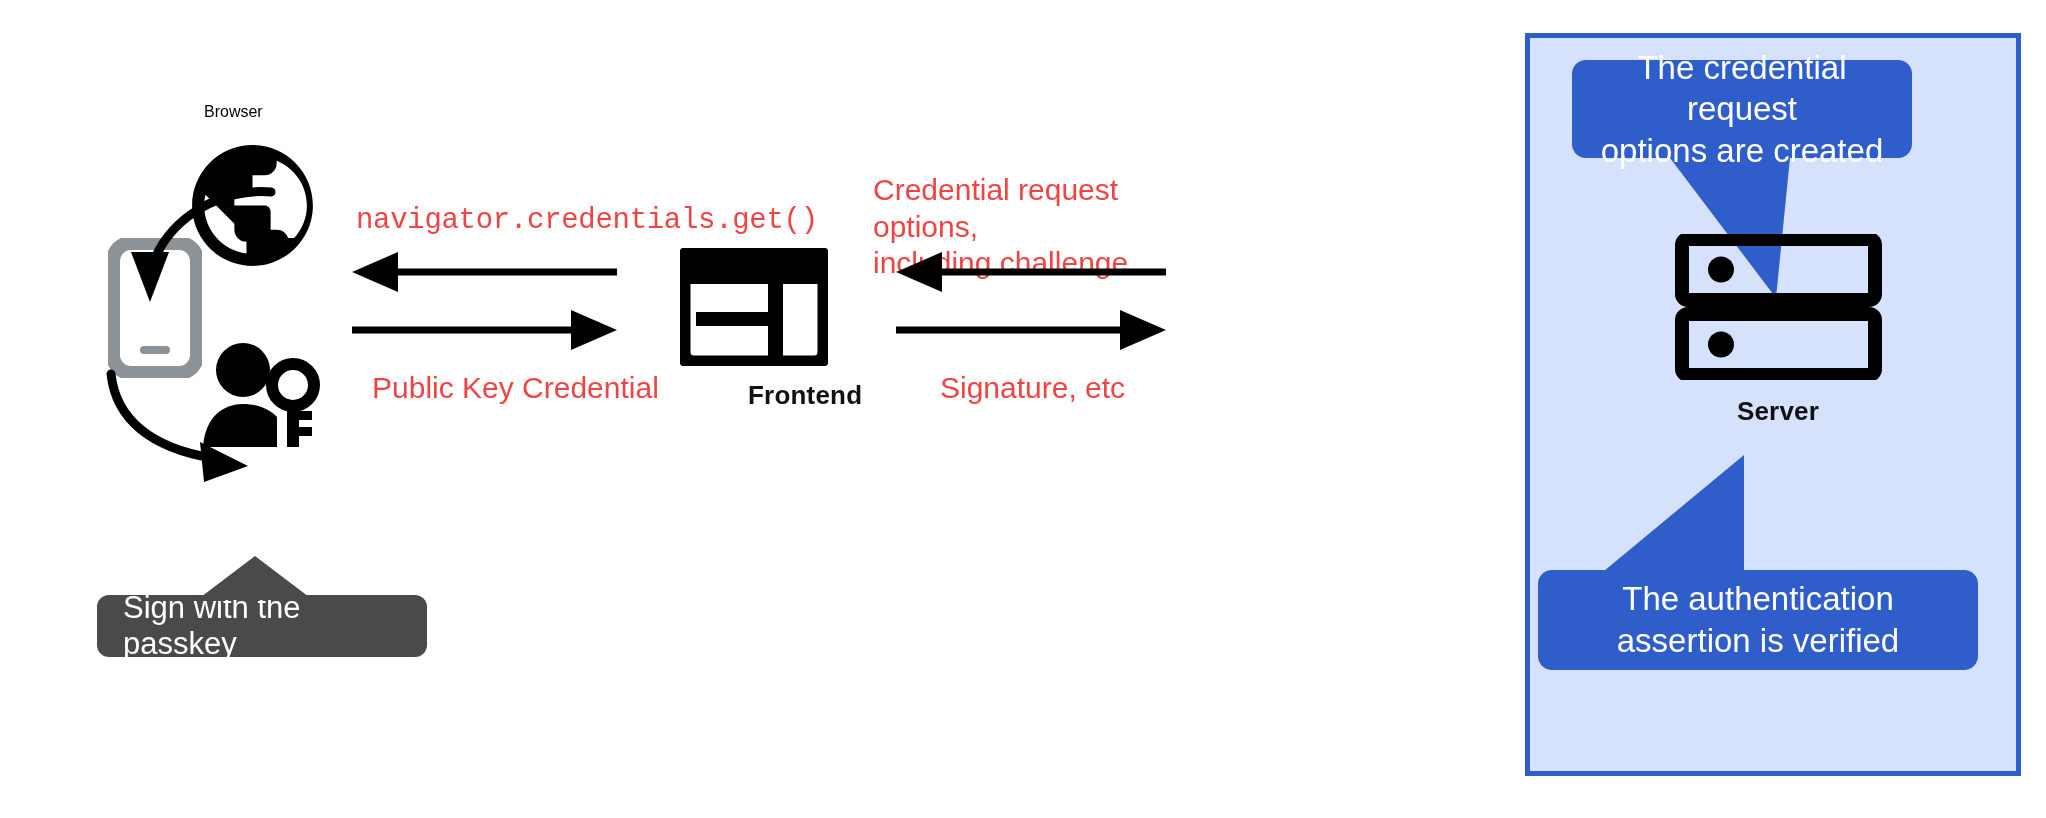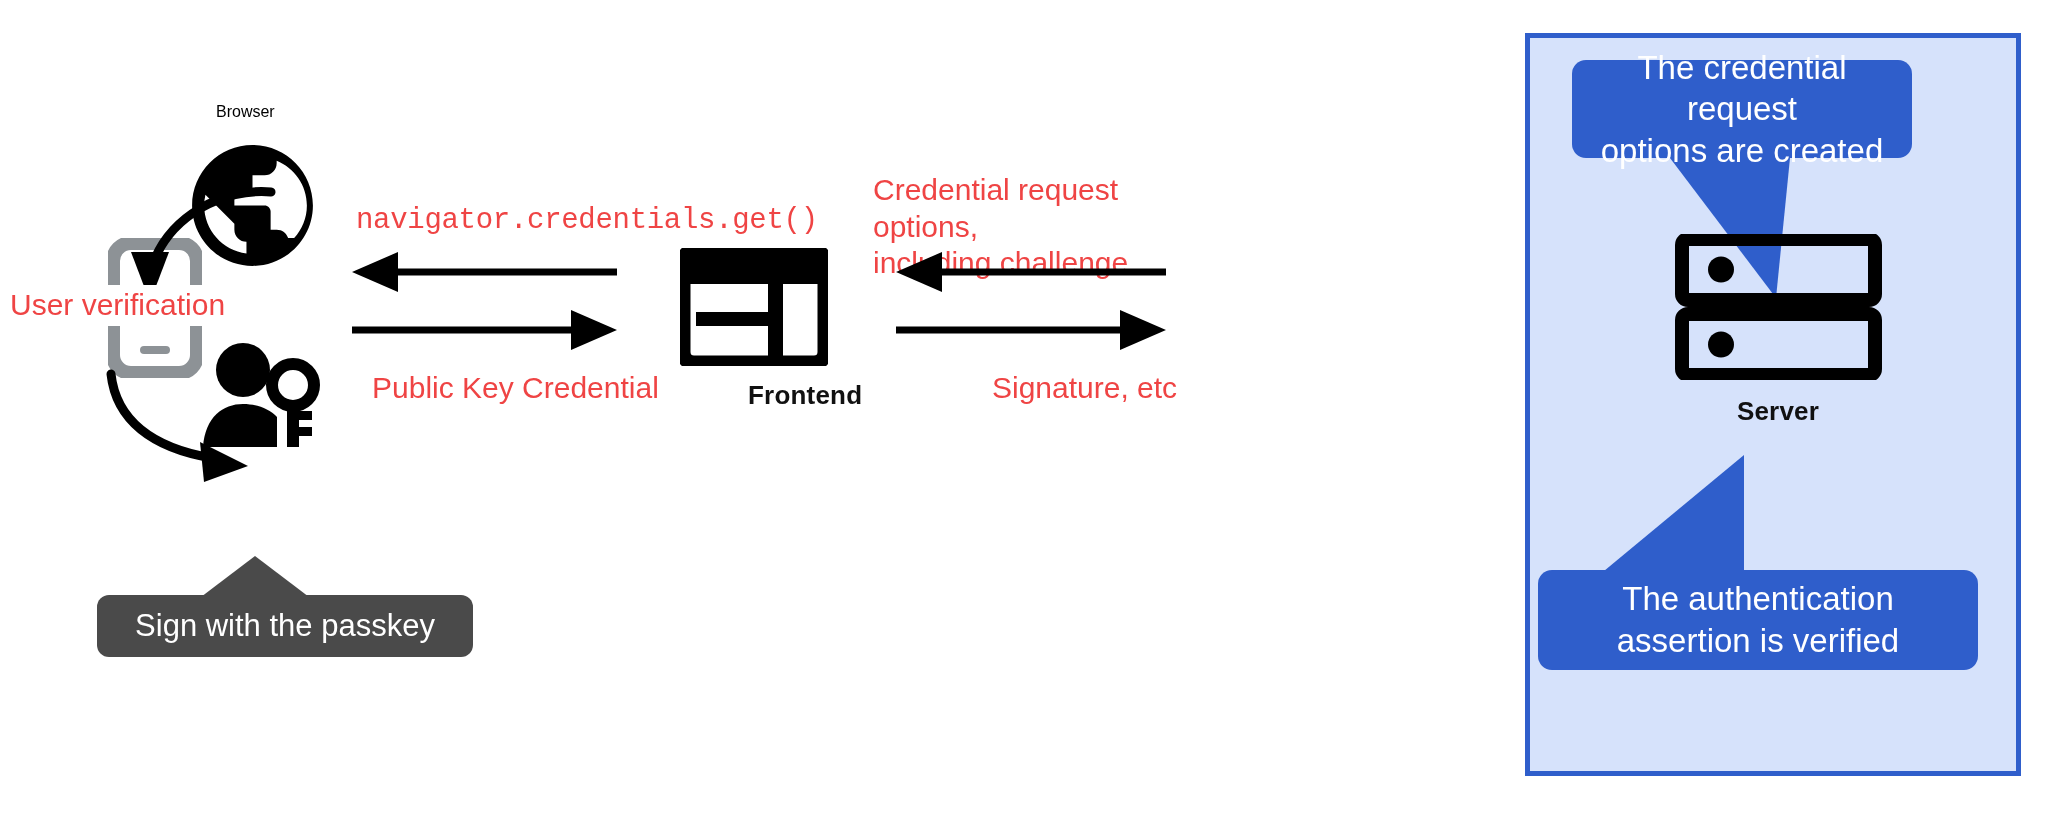--- a/index.html
+++ b/index.html
@@ -84,59 +84,58 @@
     padding: 10px 10px;
     white-space: pre-line;
   }
   .callout-tail { position: absolute; }
 </style>
 </head>
 <body>
 
 <div id="canvas">
 
-  <div class="abs" style="left:216px; top:103px;">Browser</div>
+  <div class="abs" style="left:204px; top:103px;">Browser</div>
 
   <div class="abs" style="left:180px; top:133px; width:145px; height:145px;">
     <svg width="145" height="145" viewBox="0 0 24 24" aria-hidden="true">
       <path fill="#000000" d="M12 2C6.48 2 2 6.48 2 12s4.48 10 10 10 10-4.48 10-10S17.52 2 12 2zm-1 17.93c-3.95-.49-7-3.85-7-7.93 0-.62.08-1.21.21-1.79L9 15v1c0 1.1.9 2 2 2v1.93zm6.9-2.54c-.26-.81-1-1.39-1.9-1.39h-1v-3c0-.55-.45-1-1-1H9v-2h2c.55 0 1-.45 1-1V7h2c1.1 0 2-.9 2-2v-.41c2.93 1.19 5 4.06 5 7.41 0 2.08-.8 3.97-2.1 5.39z"></path>
     </svg>
   </div>
 
   <div class="abs" style="left:108px; top:238px; width:94px; height:140px;">
     <svg width="94" height="140" viewBox="0 0 94 140" aria-hidden="true">
       <rect x="5" y="5" width="84" height="130" rx="18" ry="18" fill="none" stroke="#8d9296" stroke-width="14"></rect>
       <rect x="32" y="108" width="30" height="8" rx="4" fill="#8d9296"></rect>
     </svg>
   </div>
 
   <svg class="abs arrow-svg" style="left:105px; top:180px;" width="170" height="130">
     <path d="M166 12 C 120 8, 62 34, 45 92" fill="none" stroke="#000000" stroke-width="9" stroke-linecap="round"></path>
     <polygon points="45,122 26,72 64,72" fill="#000000"></polygon>
   </svg>
 
-  <div class="abs label" style="left:6px; top:285px; background:#ffffff; padding:2px 4px;">User verification</div>
 
   <svg class="abs arrow-svg" style="left:100px; top:370px;" width="175" height="110">
     <path d="M11 4 C 16 50, 52 78, 112 88" fill="none" stroke="#000000" stroke-width="9" stroke-linecap="round"></path>
     <polygon points="148,96 100,72 104,112" fill="#000000"></polygon>
   </svg>
 
   <div class="abs" style="left:195px; top:337px; width:125px; height:125px;">
     <svg width="125" height="125" viewBox="0 0 125 125" aria-hidden="true">
       <circle cx="48" cy="33" r="27" fill="#000000"></circle>
       <path d="M8 110 C 10 80, 28 67, 48 67 C 62 67, 74 72, 82 80 L 82 110 Z" fill="#000000"></path>
       <circle cx="98" cy="48" r="21" fill="none" stroke="#000000" stroke-width="12"></circle>
       <rect x="92" y="64" width="12" height="46" fill="#000000"></rect>
       <rect x="104" y="74" width="13" height="9" fill="#000000"></rect>
       <rect x="104" y="90" width="13" height="9" fill="#000000"></rect>
     </svg>
   </div>
 
-  <div class="tooltip-dark" style="left:97px; top:595px; width:376px; height:62px;">Sign with the passkey</div>
+  <div class="tooltip-dark" style="left:97px; top:595px; width:330px; height:62px;">Sign with the passkey</div>
   <svg class="abs" style="left:195px; top:556px;" width="120" height="46">
     <polygon points="60,0 118,44 2,44" fill="#4a4a4a"></polygon>
   </svg>
 
   <div class="abs label-mono" style="left:356px; top:204px;">navigator.credentials.get()</div>
 
   <svg class="abs arrow-svg" style="left:352px; top:250px;" width="265" height="44">
     <line x1="34" y1="22" x2="265" y2="22" stroke="#000000" stroke-width="7"></line>
     <polygon points="0,22 46,2 46,42" fill="#000000"></polygon>
   </svg>
@@ -164,21 +163,21 @@
   <svg class="abs arrow-svg" style="left:896px; top:250px;" width="270" height="44">
     <line x1="34" y1="22" x2="270" y2="22" stroke="#000000" stroke-width="7"></line>
     <polygon points="0,22 46,2 46,42" fill="#000000"></polygon>
   </svg>
 
   <svg class="abs arrow-svg" style="left:896px; top:308px;" width="270" height="44">
     <line x1="0" y1="22" x2="236" y2="22" stroke="#000000" stroke-width="7"></line>
     <polygon points="270,22 224,2 224,42" fill="#000000"></polygon>
   </svg>
 
-  <div class="abs label" style="left:992px; top:370px;">Signature, etc</div>
+  <div class="abs label" style="left:940px; top:370px;">Signature, etc</div>
 
   <div class="server-panel" style="left:1525px; top:33px; width:496px; height:743px;">
 
     <svg class="callout-tail" style="left:138px; top:118px;" width="130" height="145">
       <polygon points="2,2 122,2 108,142" fill="#2f5ecb"></polygon>
     </svg>
 
     <div class="callout" style="left:42px; top:22px; width:340px; height:98px;">The credential request
 options are created</div>
 

